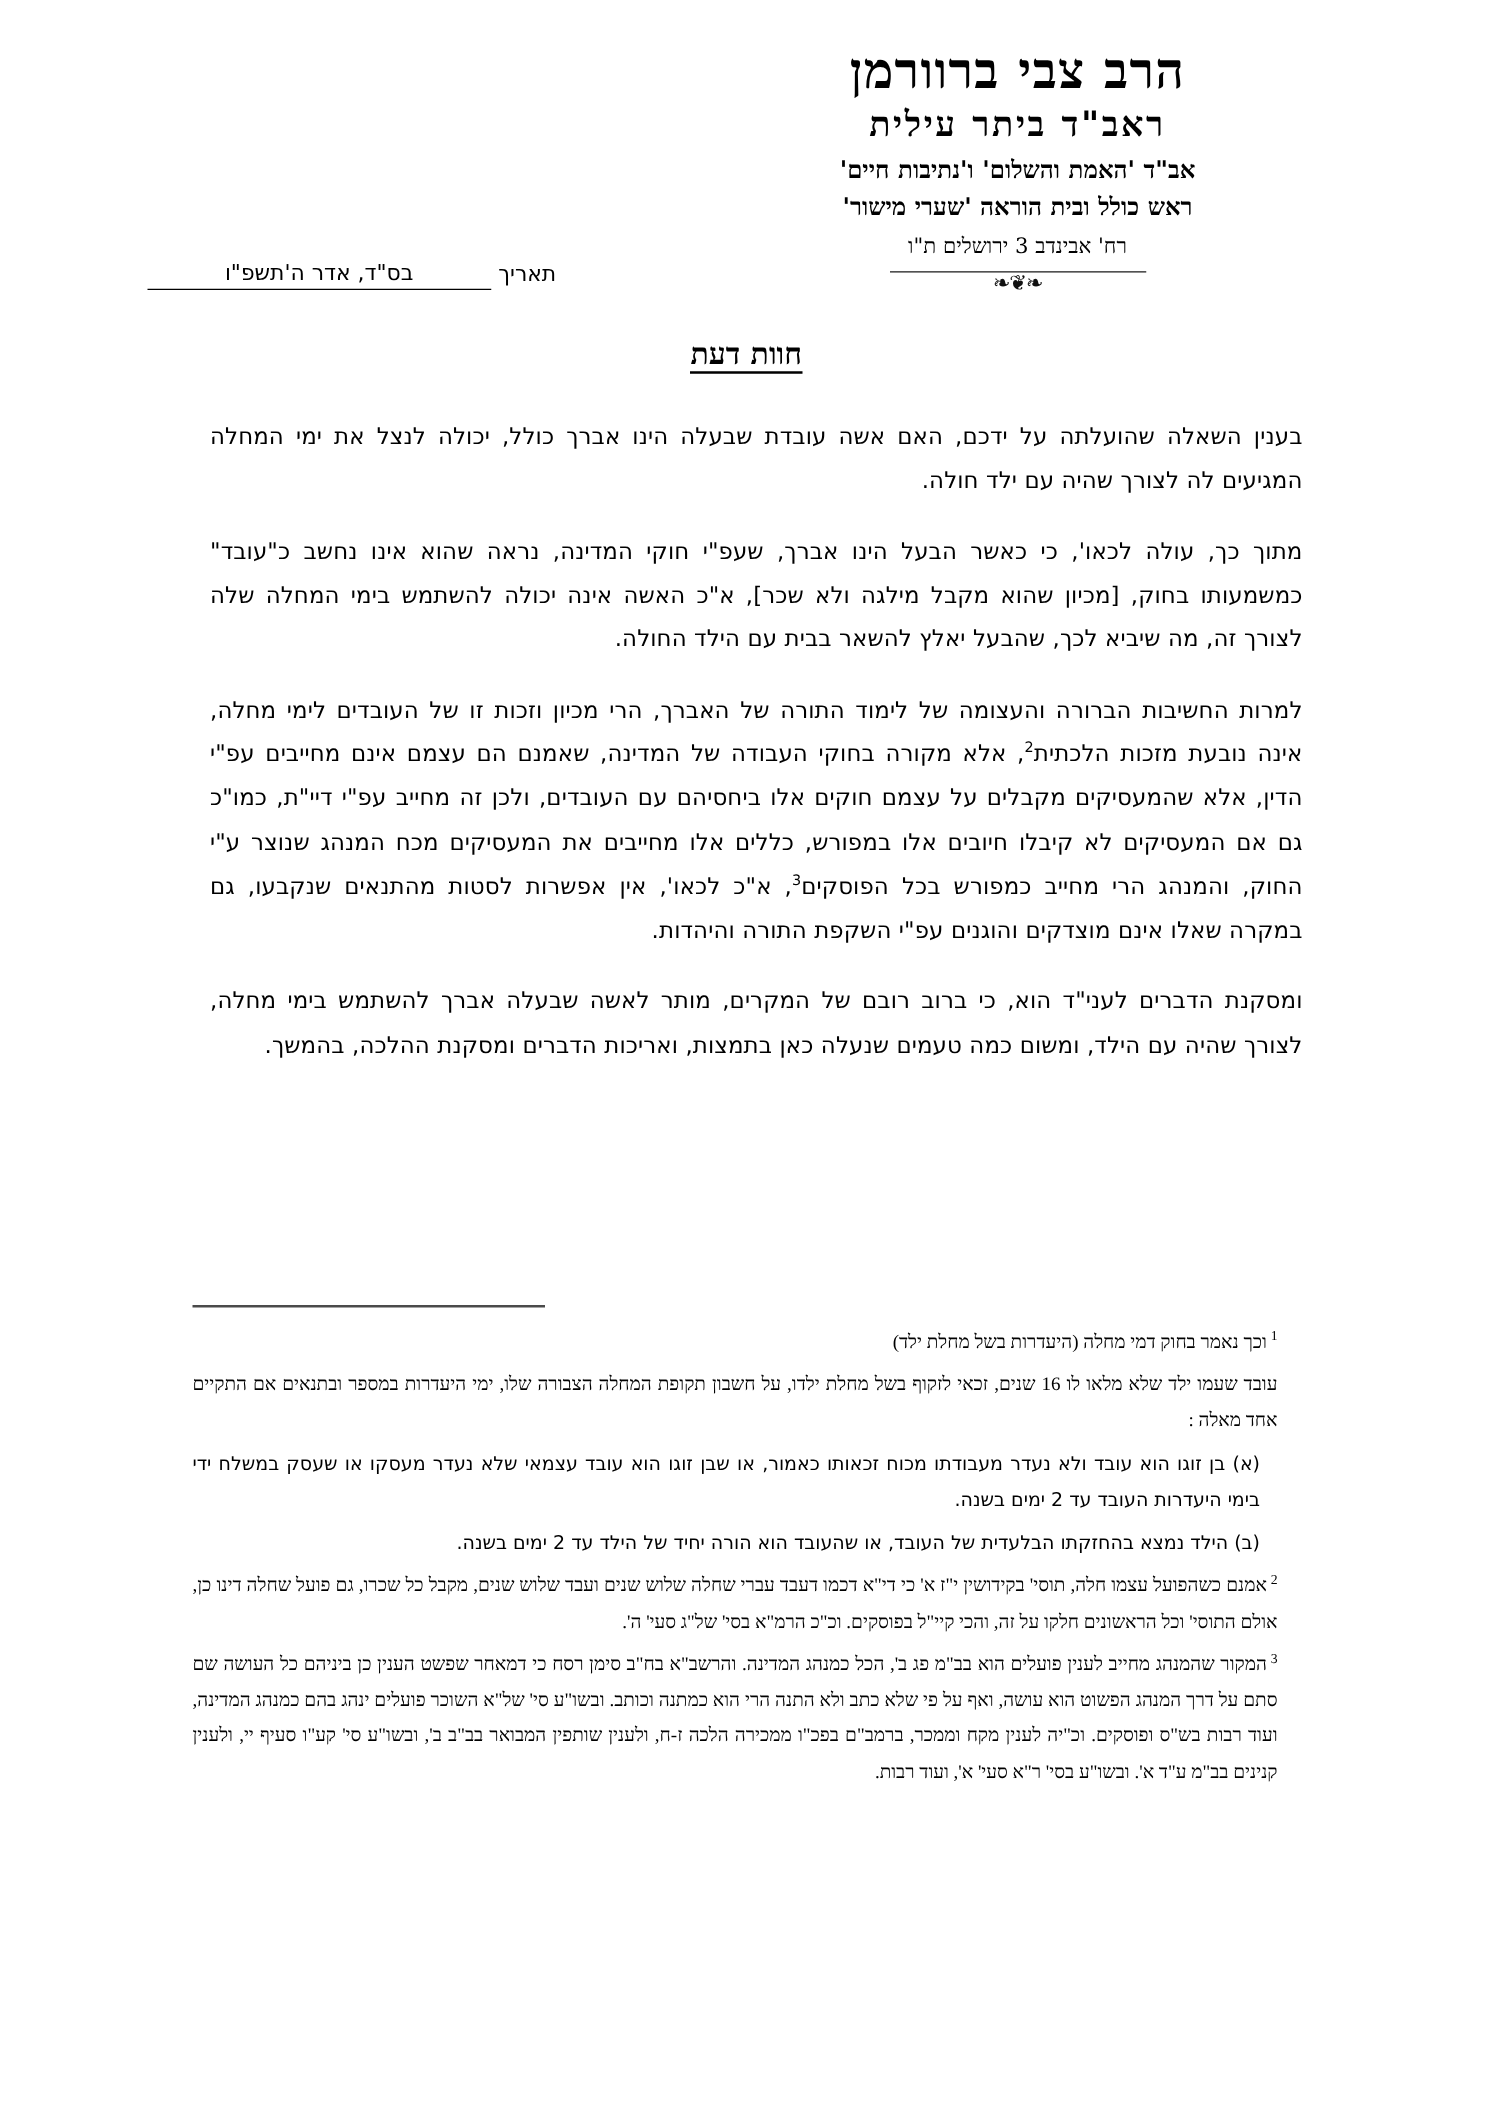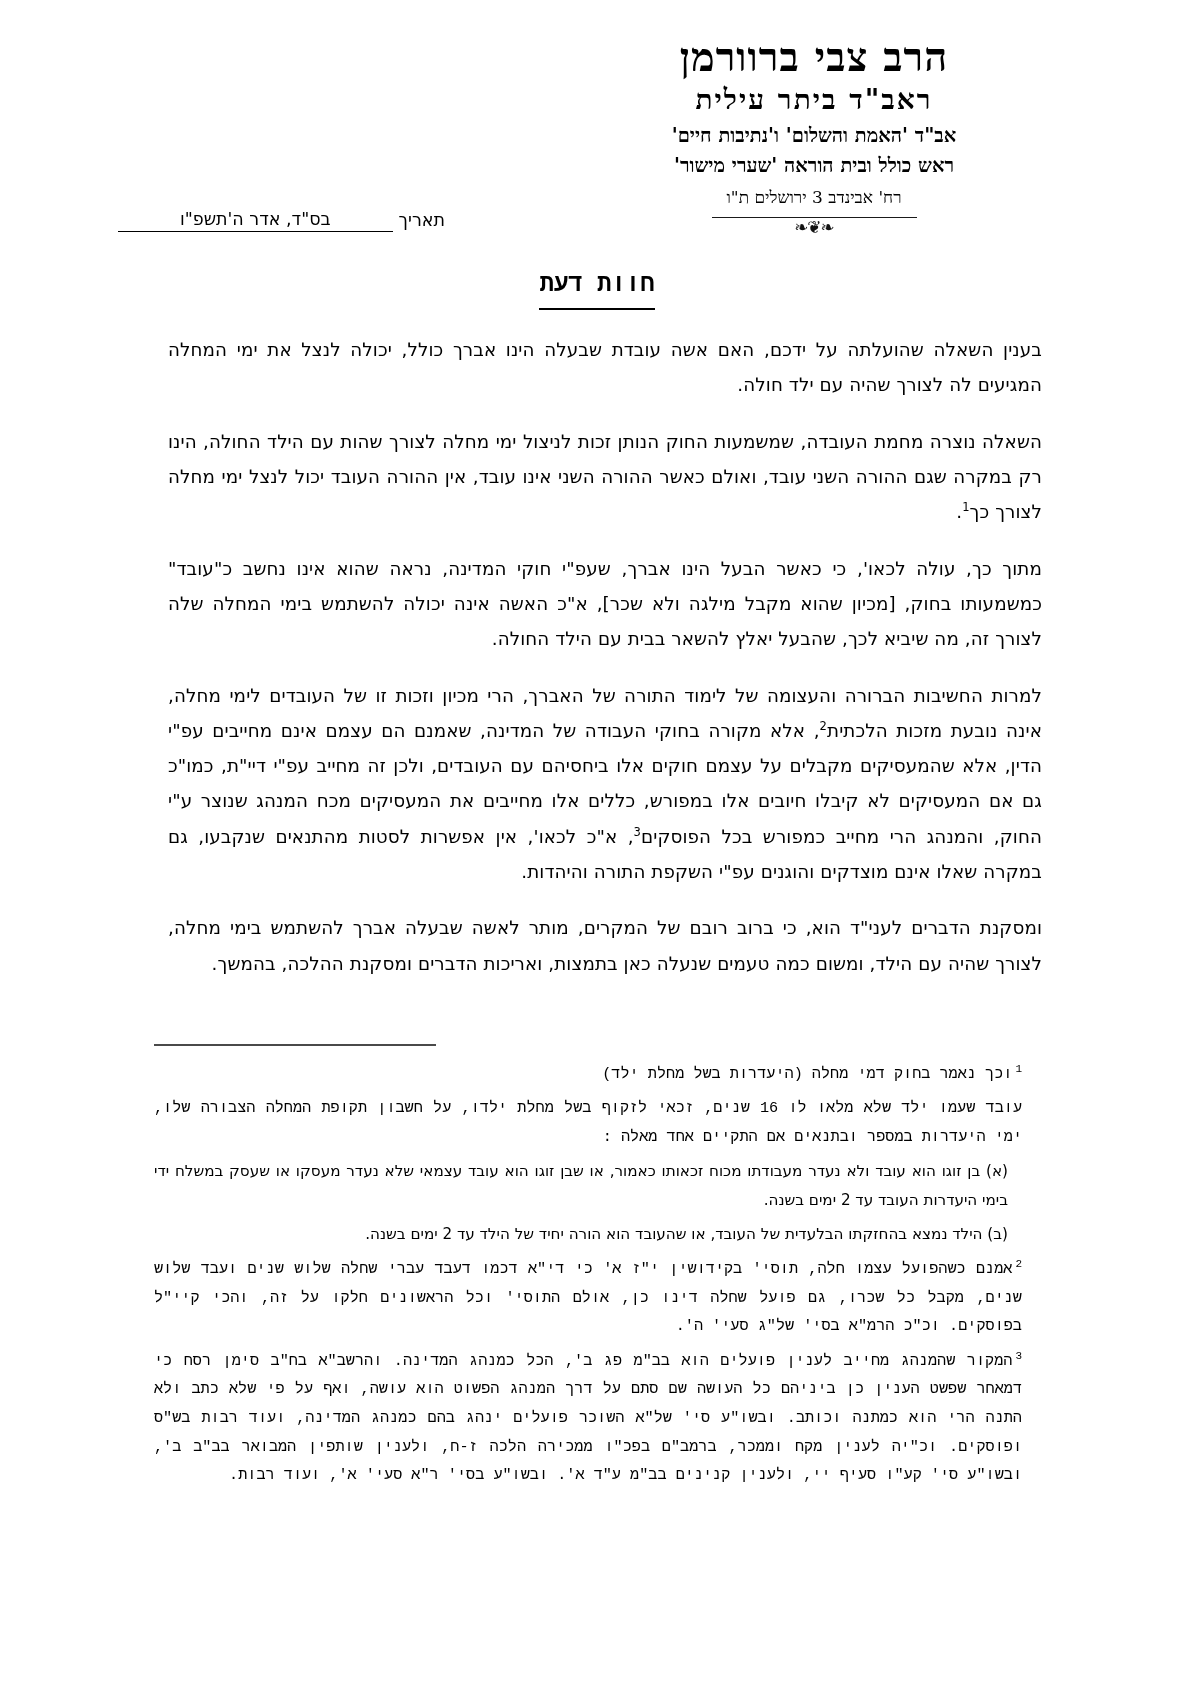--- a/index.html
+++ b/index.html
@@ -123,22 +123,21 @@
   }
   .doc-title {
     text-align: center;
     font-family: "DejaVu Serif", "Liberation Serif", serif;
     font-weight: bold;
     font-size: 24px;
     margin: 0 0 34px 0;
   }
   .doc-title span {
     border-bottom: 2.5px solid #000;
-    padding-bottom: 10px;
-    font-family: Liberation Mono, monospace;
+    padding-bottom: 0;
   }
   .para {
     font-family: "DejaVu Sans", "Liberation Sans", sans-serif;
     font-size: 18.3px;
     line-height: 1.93;
     text-align: justify;
     text-align-last: right;
     margin: 0 0 21px 16px;
     letter-spacing: 0.1px;
   }
@@ -157,21 +156,21 @@
     width: 868px;
     direction: rtl;
   }
   .fn-sep {
     width: 282px;
     height: 1.6px;
     background: #4a4a4a;
     margin: 0 auto 14px 0;
   }
   .fn-item {
-    font-family: Liberation Mono, monospace;
+    font-family: Liberation Serif, serif;
     font-size: 15.2px;
     line-height: 1.88;
     text-align: justify;
     text-align-last: right;
     margin: 0 0 6px 0;
   }
   .fn-sub {
     font-family: "DejaVu Sans", "Liberation Sans", sans-serif;
     font-size: 15.2px;
     line-height: 1.88;
@@ -209,21 +208,20 @@
     </span>
   </div>
 
   <div class="doc-body">
     <div class="doc-title">
       <span>חוות דעת</span>
     </div>
 
     <p class="para"><span>בענין השאלה שהועלתה על ידכם, האם אשה עובדת שבעלה הינו אברך כולל, יכולה לנצל את ימי המחלה המגיעים לה לצורך שהיה עם ילד חולה.</span></p>
 
-    <p class="para"><span>השאלה נוצרה מחמת העובדה, שמשמעות החוק הנותן זכות לניצול ימי מחלה לצורך שהות עם הילד החולה, הינו רק במקרה שגם ההורה השני עובד, ואולם כאשר ההורה השני אינו עובד, אין ההורה העובד יכול לנצל ימי מחלה לצורך כך</span><sup class="fn">1</sup><span>.</span></p>
 
     <p class="para"><span>מתוך כך, עולה לכאו', כי כאשר הבעל הינו אברך, שעפ"י חוקי המדינה, נראה שהוא אינו נחשב כ"עובד" כמשמעותו בחוק, [מכיון שהוא מקבל מילגה ולא שכר], א"כ האשה אינה יכולה להשתמש בימי המחלה שלה לצורך זה, מה שיביא לכך, שהבעל יאלץ להשאר בבית עם הילד החולה.</span></p>
 
     <p class="para"><span>למרות החשיבות הברורה והעצומה של לימוד התורה של האברך, הרי מכיון וזכות זו של העובדים לימי מחלה, אינה נובעת מזכות הלכתית</span><sup class="fn">2</sup><span>, אלא מקורה בחוקי העבודה של המדינה, שאמנם הם עצמם אינם מחייבים עפ"י הדין, אלא שהמעסיקים מקבלים על עצמם חוקים אלו ביחסיהם עם העובדים, ולכן זה מחייב עפ"י דיי"ת, כמו"כ גם אם המעסיקים לא קיבלו חיובים אלו במפורש, כללים אלו מחייבים את המעסיקים מכח המנהג שנוצר ע"י החוק, והמנהג הרי מחייב כמפורש בכל הפוסקים</span><sup class="fn">3</sup><span>, א"כ לכאו', אין אפשרות לסטות מהתנאים שנקבעו, גם במקרה שאלו אינם מוצדקים והוגנים עפ"י השקפת התורה והיהדות.</span></p>
 
 
     <p class="para"><span>ומסקנת הדברים לעני"ד הוא, כי ברוב רובם של המקרים, מותר לאשה שבעלה אברך להשתמש בימי מחלה, לצורך שהיה עם הילד, ומשום כמה טעמים שנעלה כאן בתמצות, ואריכות הדברים ומסקנת ההלכה, בהמשך.</span></p>
   </div>
 
   <div class="footnotes">

